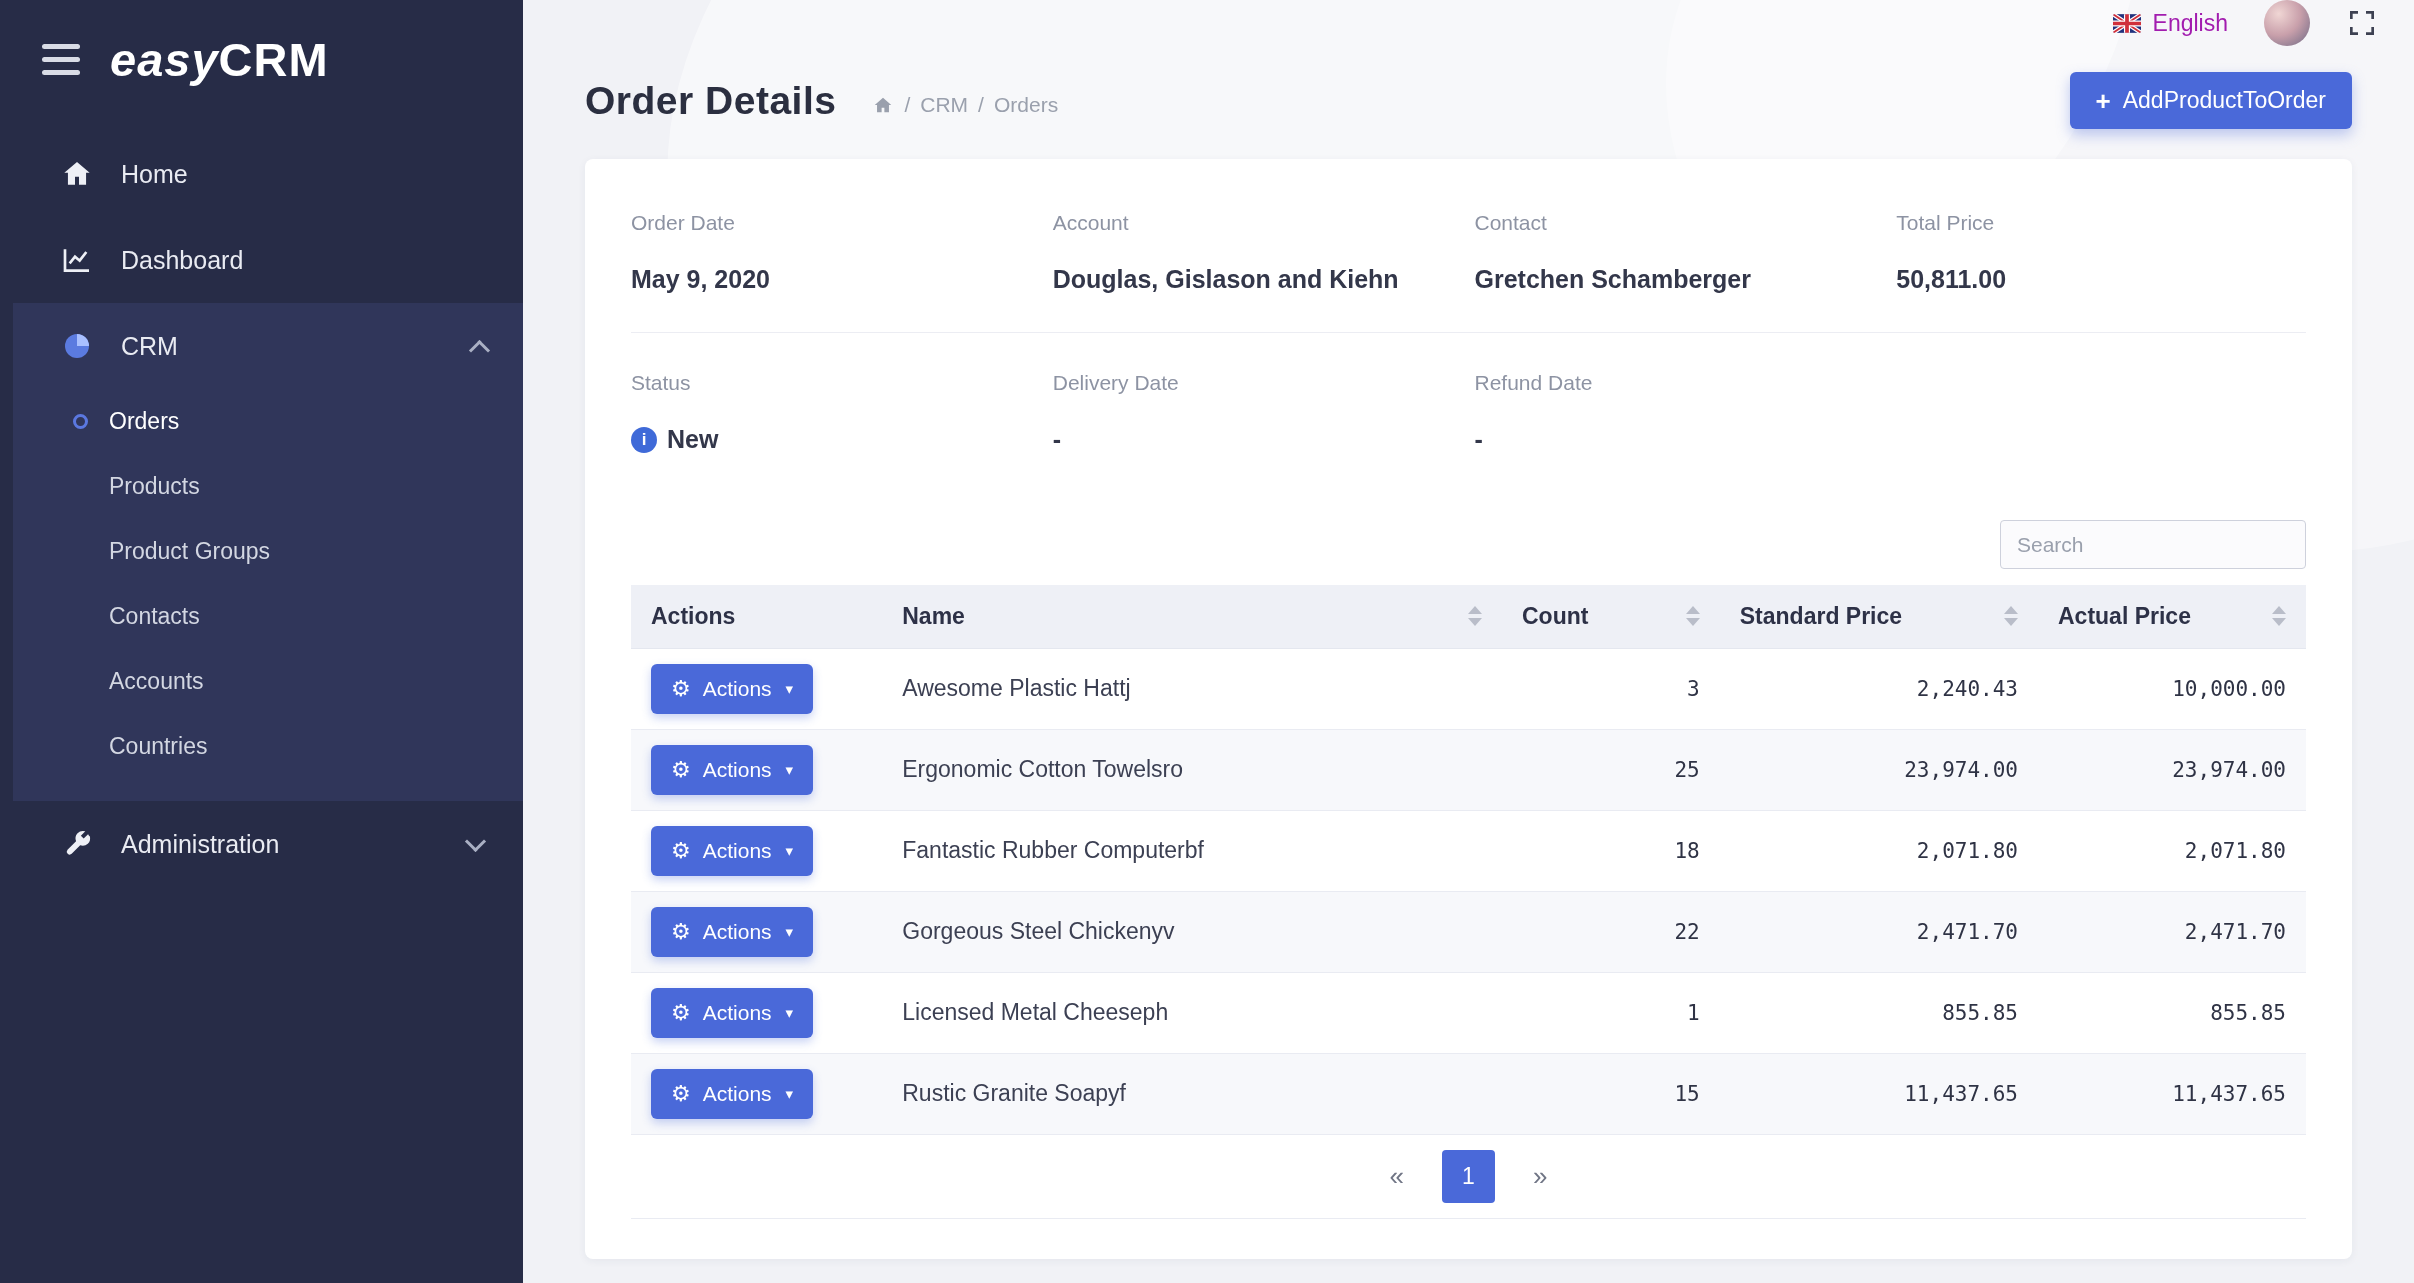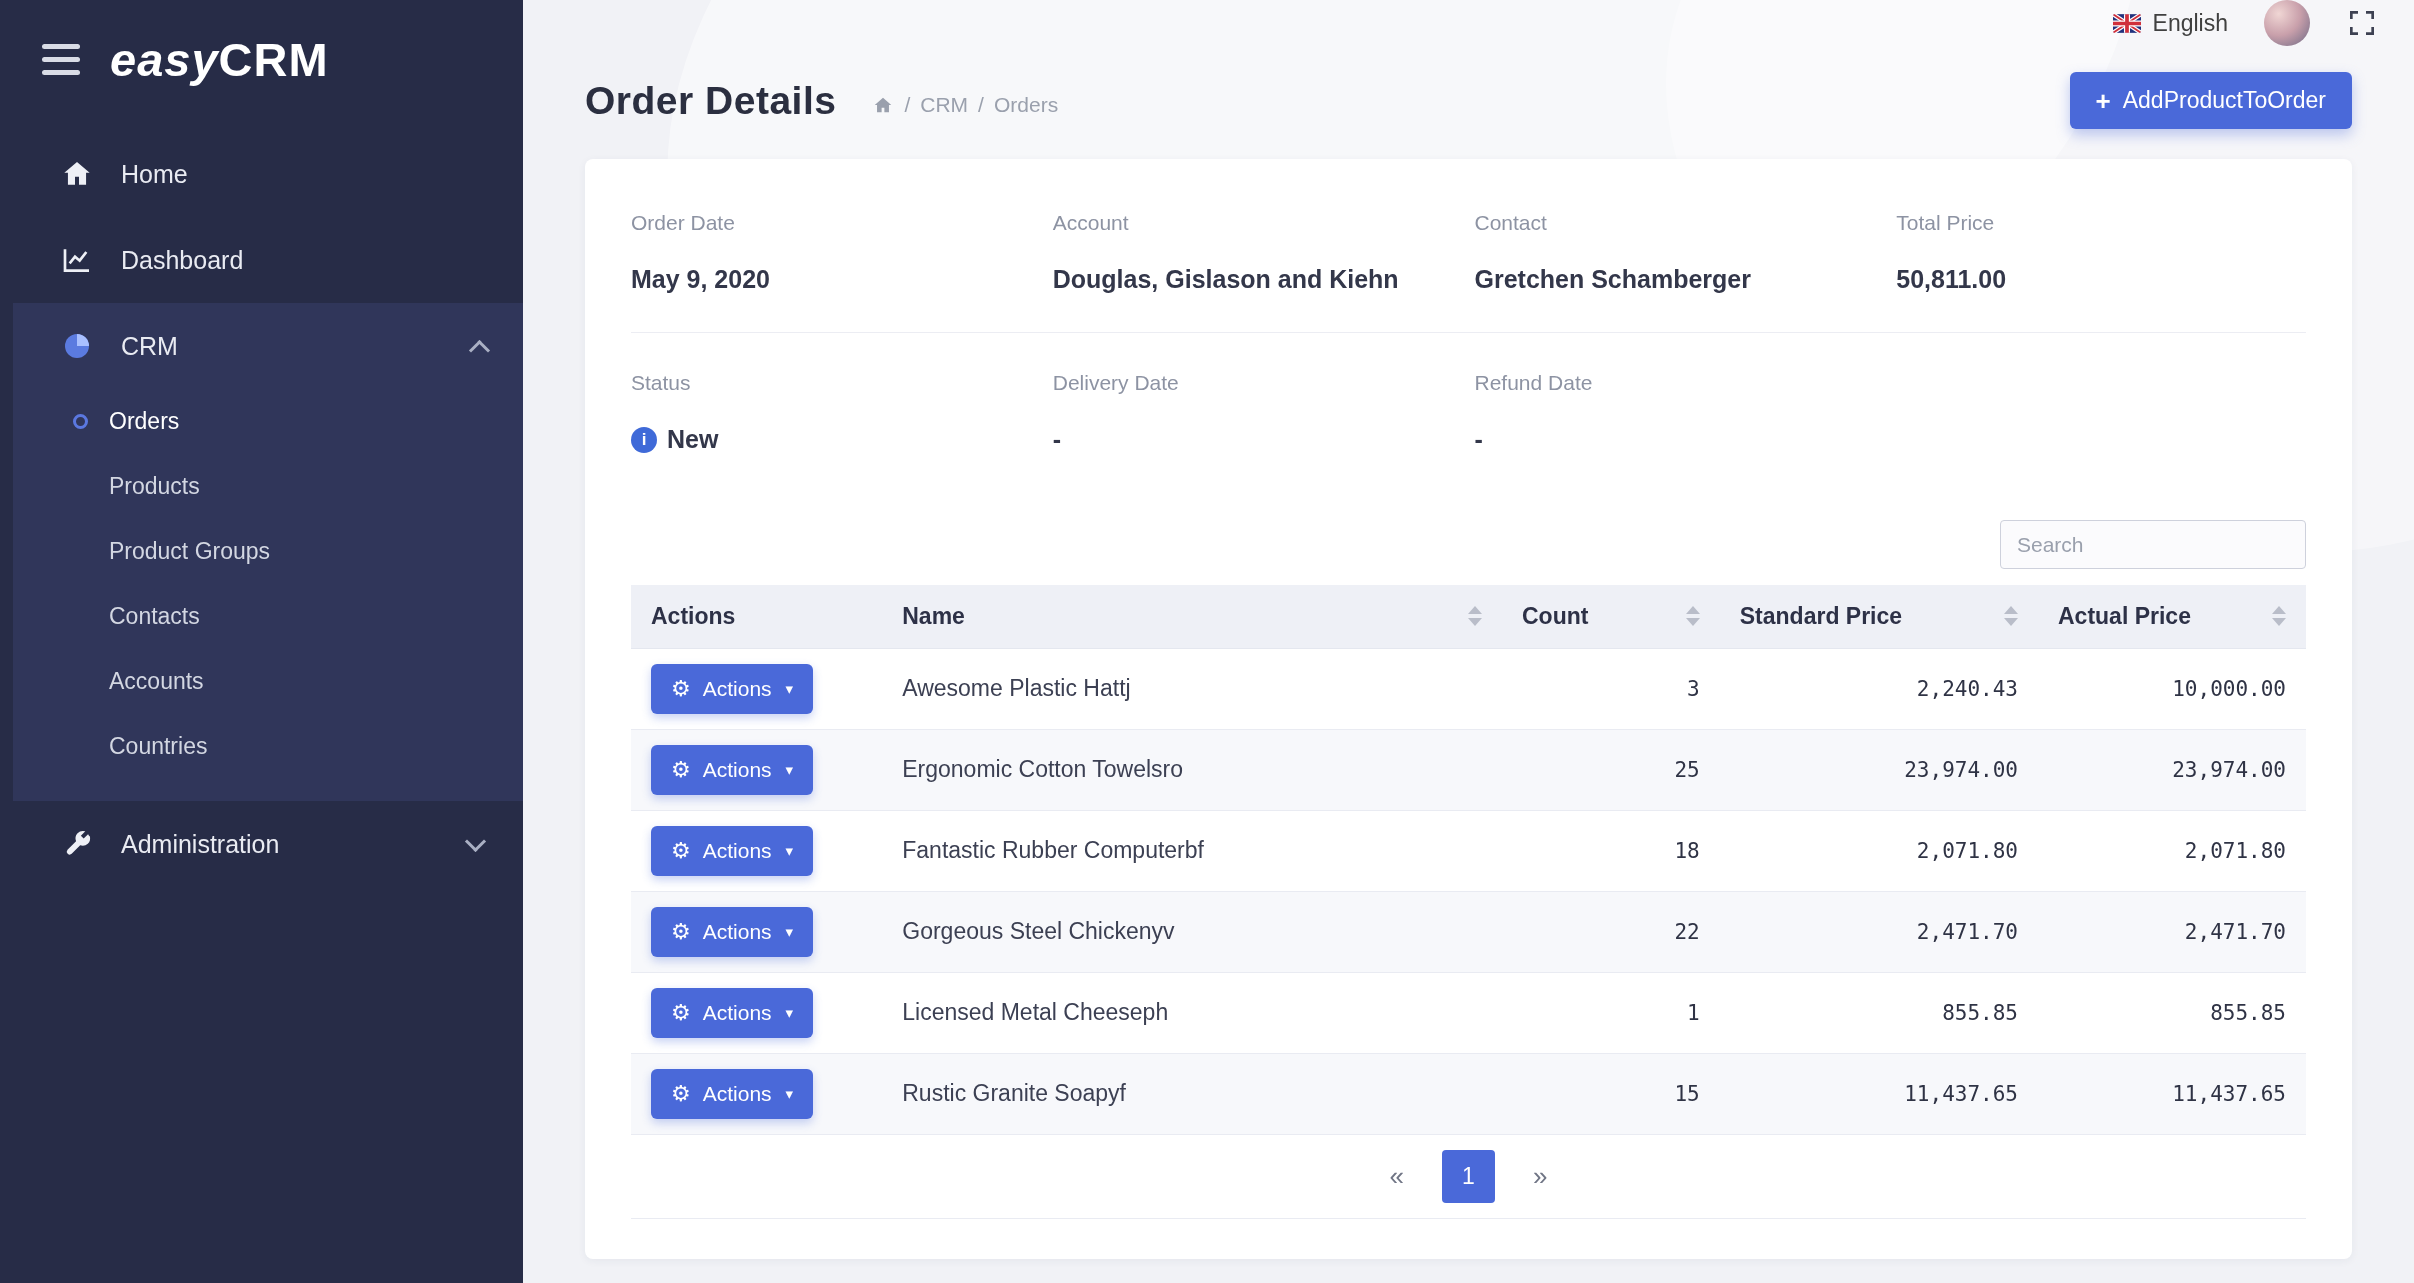--- a/index.html
+++ b/index.html
@@ -38,21 +38,21 @@
   .sub-item.active{color:#ffffff;}
   .sub-item.active .dot{position:absolute;left:60px;top:50%;margin-top:-8px;width:15px;height:15px;border:3px solid #5b78e0;border-radius:50%;}
 
   
   .main{flex:1;position:relative;display:flex;flex-direction:column;overflow:hidden;}
   .deco1,.deco2{position:absolute;background:rgba(255,255,255,.45);z-index:0;pointer-events:none;}
   .deco1{width:1500px;height:950px;top:-430px;right:260px;border-radius:44%;transform:rotate(-22deg);}
   .deco2{width:1000px;height:760px;top:-260px;right:-260px;border-radius:40%;transform:rotate(24deg);background:rgba(255,255,255,.35);}
 
   .topbar{height:80px;display:flex;align-items:center;justify-content:flex-end;gap:36px;padding-right:36px;position:relative;z-index:2;}
-  .lang{display:flex;align-items:center;gap:12px;font-size:23px;color:#404040;cursor:pointer;}
+  .lang{display:flex;align-items:center;gap:12px;font-size:23px;color:#a21caf;cursor:pointer;}
   .flag{width:28px;height:19px;border-radius:2px;overflow:hidden;display:block;}
   .avatar{width:46px;height:46px;border-radius:50%;cursor:pointer;
     background:radial-gradient(circle at 32% 30%,#f0d6d4,#c9a0ab 48%,#937f94 78%,#6f6879);}
   .fullscreen{width:32px;height:32px;cursor:pointer;display:block;}
 
   .page{position:relative;z-index:1;padding:26px 62px 15px 62px;flex:1;}
   .page-header{display:flex;align-items:center;}
   .page-title{font-size:39px;font-weight:800;color:#2b2f40;letter-spacing:.5px;}
   .breadcrumb{display:flex;align-items:center;gap:10px;margin-left:36px;font-size:21px;color:#9aa0ad;margin-top:8px;}
   .breadcrumb .link{cursor:pointer;}

